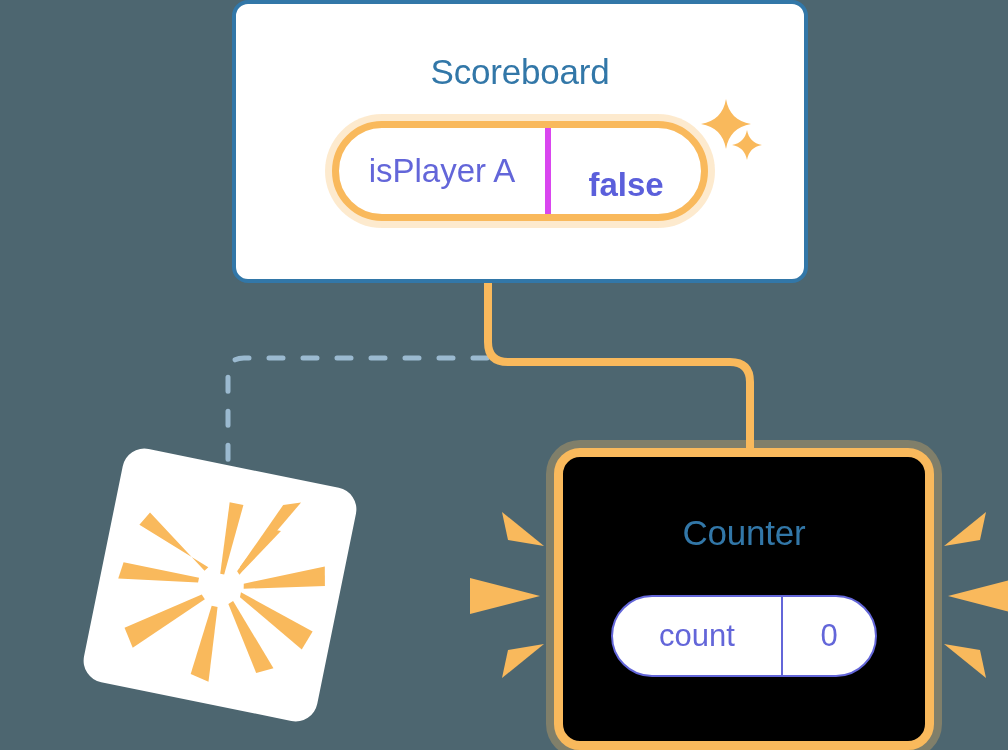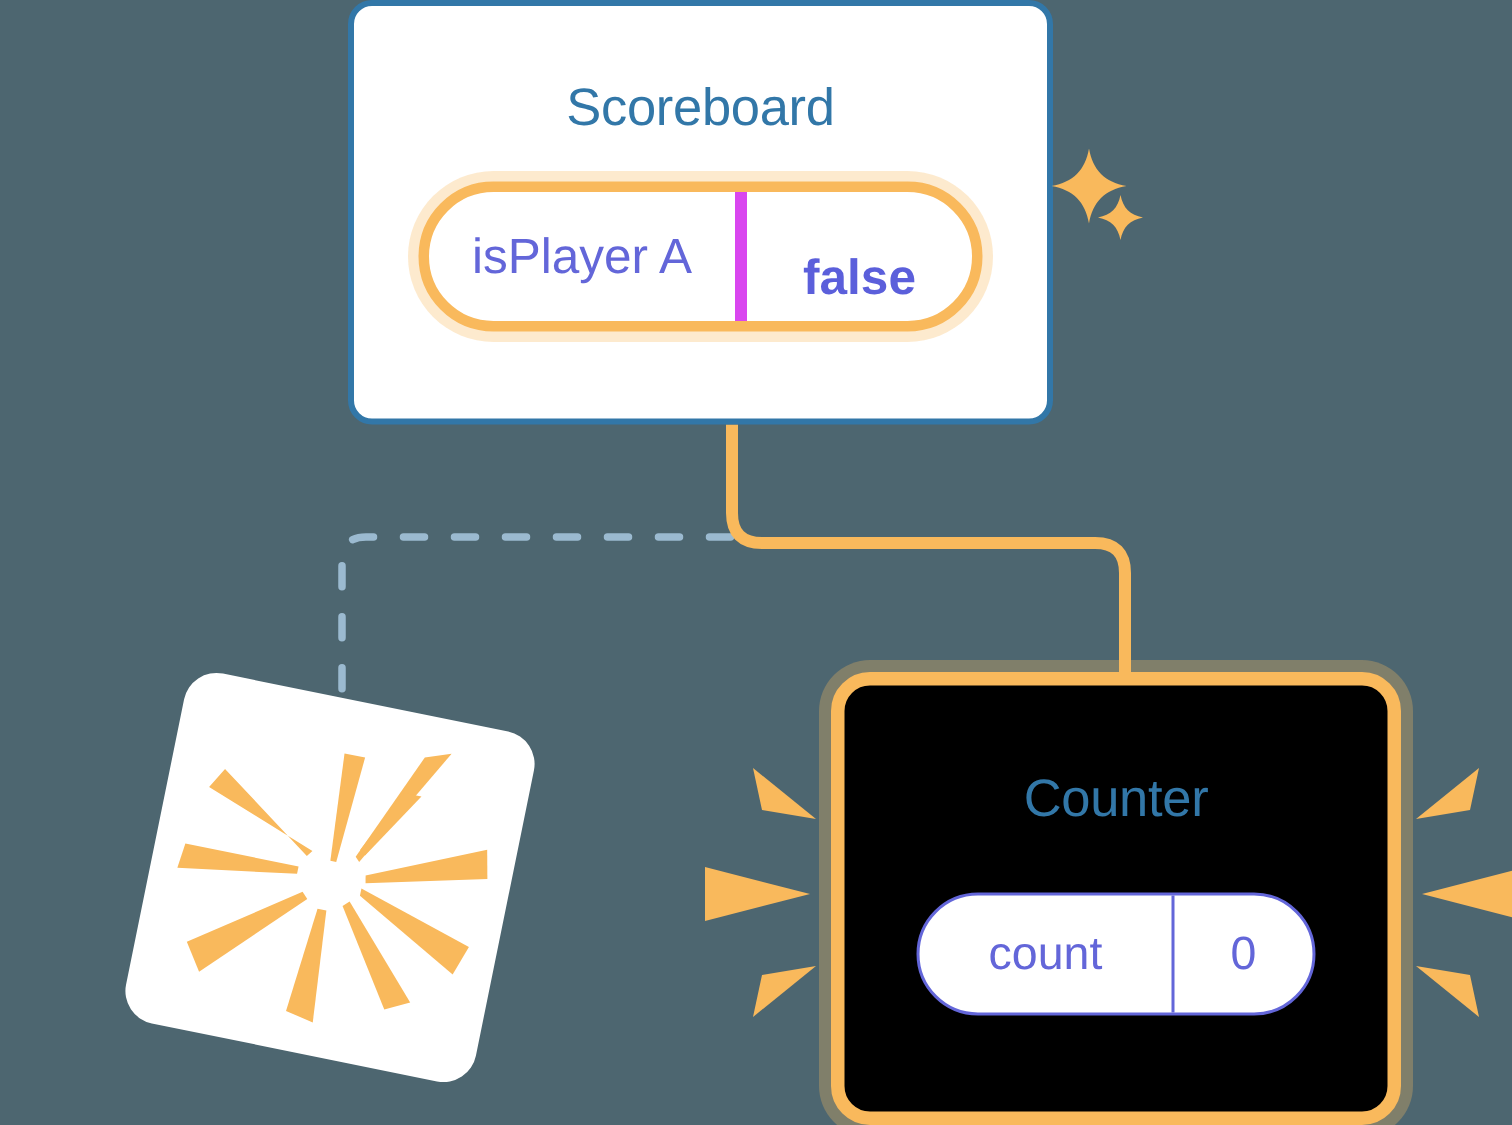--- a/index.html
+++ b/index.html
@@ -26,21 +26,21 @@
     left: 0; top: 0;
     width: 1008px; height: 750px;
     pointer-events: none;
   }
 
   
   .card-scoreboard {
     position: absolute;
     left: 232px;
     top: 0px;
-    width: 470px;
+    width: 576px;
     height: 283px;
     background: #ffffff;
     border: 4px solid #3277a8;
     border-radius: 16px;
     box-sizing: border-box;
     overflow: visible;
   }
   .card-title {
     color: #3277a8;
     font-size: 35px;
@@ -72,21 +72,21 @@
   }
   .pill-hot .pill-key {
     display: flex;
     align-items: center;
     justify-content: center;
     padding: 0 22px;
     min-width: 212px;
     color: #6366d9;
     font-size: 33px;
     font-weight: 400;
-    border-right: 8px solid #d946ef;
+    border-right: 6px solid #d946ef;
     box-sizing: border-box;
   }
   .pill-hot .pill-val {
     display: flex;
     align-items: center;
     justify-content: center;
     padding: 0 28px;
     min-width: 150px;
     color: #5b5fdb;
     font-size: 33px;

